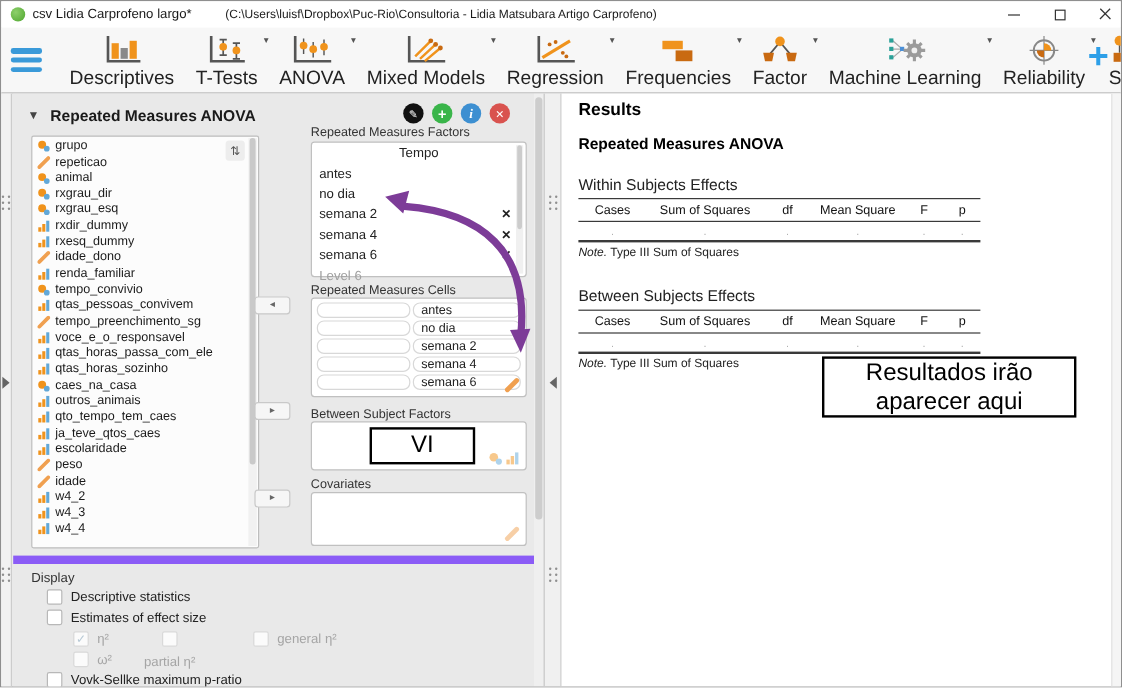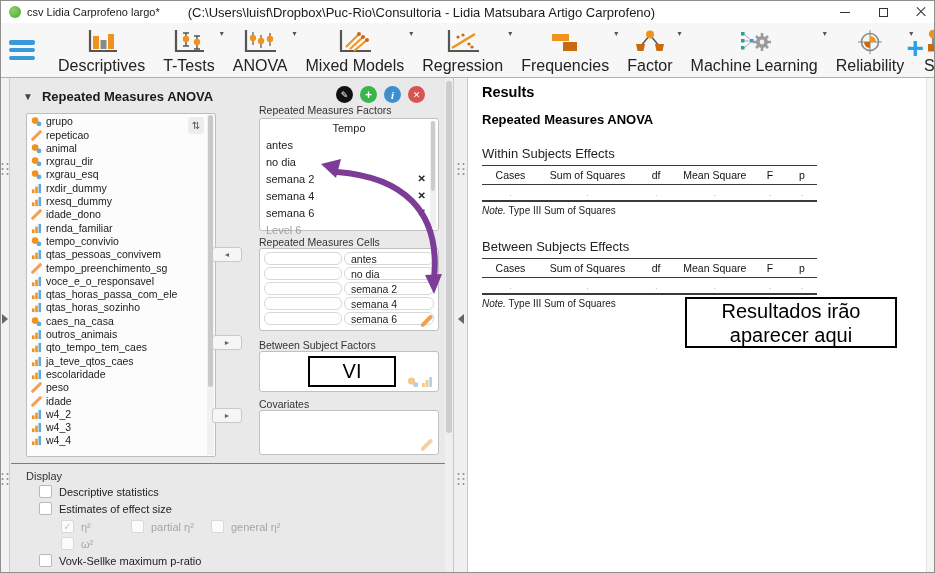--- a/index.html
+++ b/index.html
@@ -3,21 +3,21 @@
 <meta charset="utf-8">
 <style>
   html,body{margin:0;padding:0;background:#fff;}
   *{box-sizing:border-box;font-family:"Liberation Sans",sans-serif;}
   .window{position:relative;width:935px;height:573px;background:#fff;border:1px solid #8f8f8f;overflow:hidden;}
 
   
   .titlebar{position:absolute;left:0;top:0;right:0;height:22px;background:#fff;display:flex;align-items:center;}
   .app-icon{width:12px;height:12px;border-radius:50%;background:radial-gradient(circle at 35% 35%,#8ed06c,#4ea52e);margin:0 6px 0 8px;flex:0 0 auto;}
   .title-file{font-size:11px;color:#1a1a1a;white-space:nowrap;}
-  .title-path{font-size:13px;color:#1a1a1a;margin-left:28px;white-space:nowrap;}
+  .title-path{font-size:10px;color:#1a1a1a;margin-left:28px;white-space:nowrap;}
   .win-controls{position:absolute;right:6px;top:0;height:22px;display:flex;align-items:center;gap:24px;}
   .wc{width:14px;height:14px;display:flex;align-items:center;justify-content:center;cursor:pointer;}
   .wc-min i{display:block;width:10px;height:1px;background:#333;}
   .wc-max i{display:block;width:9px;height:9px;border:1px solid #333;}
   .wc-close{position:relative;}
   .wc-close i,.wc-close i:after{content:"";display:block;position:absolute;width:12px;height:1.4px;background:#333;left:1px;top:6px;}
   .wc-close i{transform:rotate(45deg);}
   .wc-close i:after{transform:rotate(-90deg);left:0;top:0;}
 
   
@@ -86,21 +86,21 @@
   .cpill.left{width:78px;}
   .cpill.right{flex:1;font-size:10.5px;color:#222;display:flex;align-items:center;padding-left:6px;}
 
   .ruler{display:inline-block;width:13px;height:13px;position:relative;}
   .ruler i{position:absolute;left:-1px;top:5px;width:15px;height:3.5px;border-radius:2px;background:#f0a050;transform:rotate(-45deg);}
   .corner-ic{position:absolute;right:5px;bottom:3px;}
   .faded{opacity:.5;}
 
   .vi-box{position:absolute;left:297px;top:278px;width:88px;height:31px;border:2px solid #000;display:flex;align-items:center;justify-content:center;font-size:20px;color:#000;background:transparent;z-index:5;}
 
-  .display-sec{position:absolute;left:0;right:0;top:385px;bottom:0;border-top:1px solid #8b5cf6;}
+  .display-sec{position:absolute;left:0;right:0;top:385px;bottom:0;border-top:7px solid #8b5cf6;}
   .disp-label{position:absolute;left:15px;top:6px;font-size:11px;color:#333;}
   .cbrow{position:absolute;display:flex;align-items:center;gap:7px;}
   .cb{width:13px;height:13px;background:#fff;border:1px solid #b8b8b8;border-radius:2px;flex:0 0 auto;cursor:pointer;display:flex;align-items:center;justify-content:center;font-size:10px;color:#b9cad6;}
   .cb.dis{border-color:#d9d9d9;background:#fbfbfb;cursor:default;}
   .cblabel{font-size:11px;color:#222;}
   .cblabel.dis{color:#a5a5a5;}
 
   .arrow-overlay{position:absolute;left:0;top:0;width:935px;height:573px;pointer-events:none;z-index:6;}
 
   
@@ -604,21 +604,21 @@
         <span class="cblabel">Descriptive statistics</span>
       </div>
       <div class="cbrow" style="left:28px;top:38px;">
         <span class="cb"></span>
         <span class="cblabel">Estimates of effect size</span>
       </div>
       <div class="cbrow" style="left:50px;top:56px;">
         <span class="cb dis">✓</span>
         <span class="cblabel dis">η²</span>
       </div>
-      <div class="cbrow" style="left:120px;top:56px;">
+      <div class="cbrow" style="left:109px;top:56px;flex-direction:column;">
         <span class="cb dis"></span>
         <span class="cblabel dis">partial η²</span>
       </div>
       <div class="cbrow" style="left:200px;top:56px;">
         <span class="cb dis"></span>
         <span class="cblabel dis">general η²</span>
       </div>
       <div class="cbrow" style="left:50px;top:73px;">
         <span class="cb dis"></span>
         <span class="cblabel dis">ω²</span>

